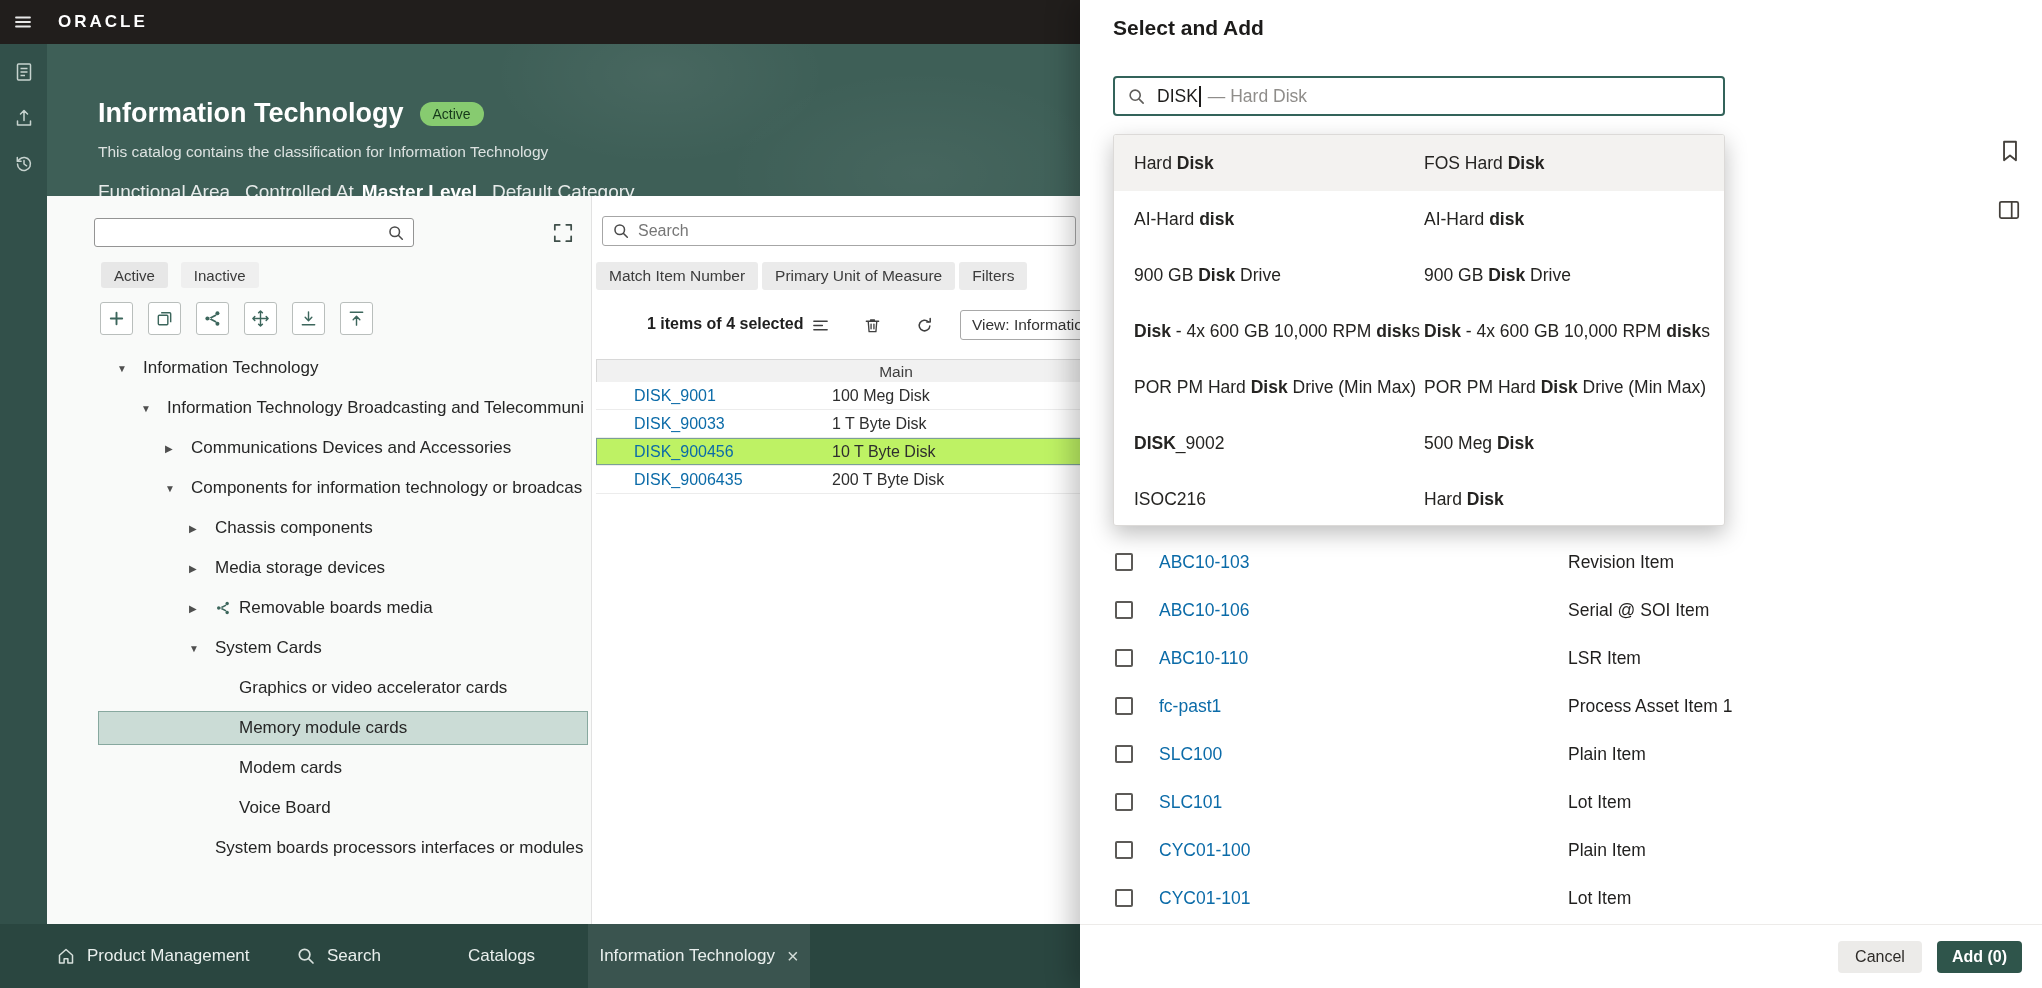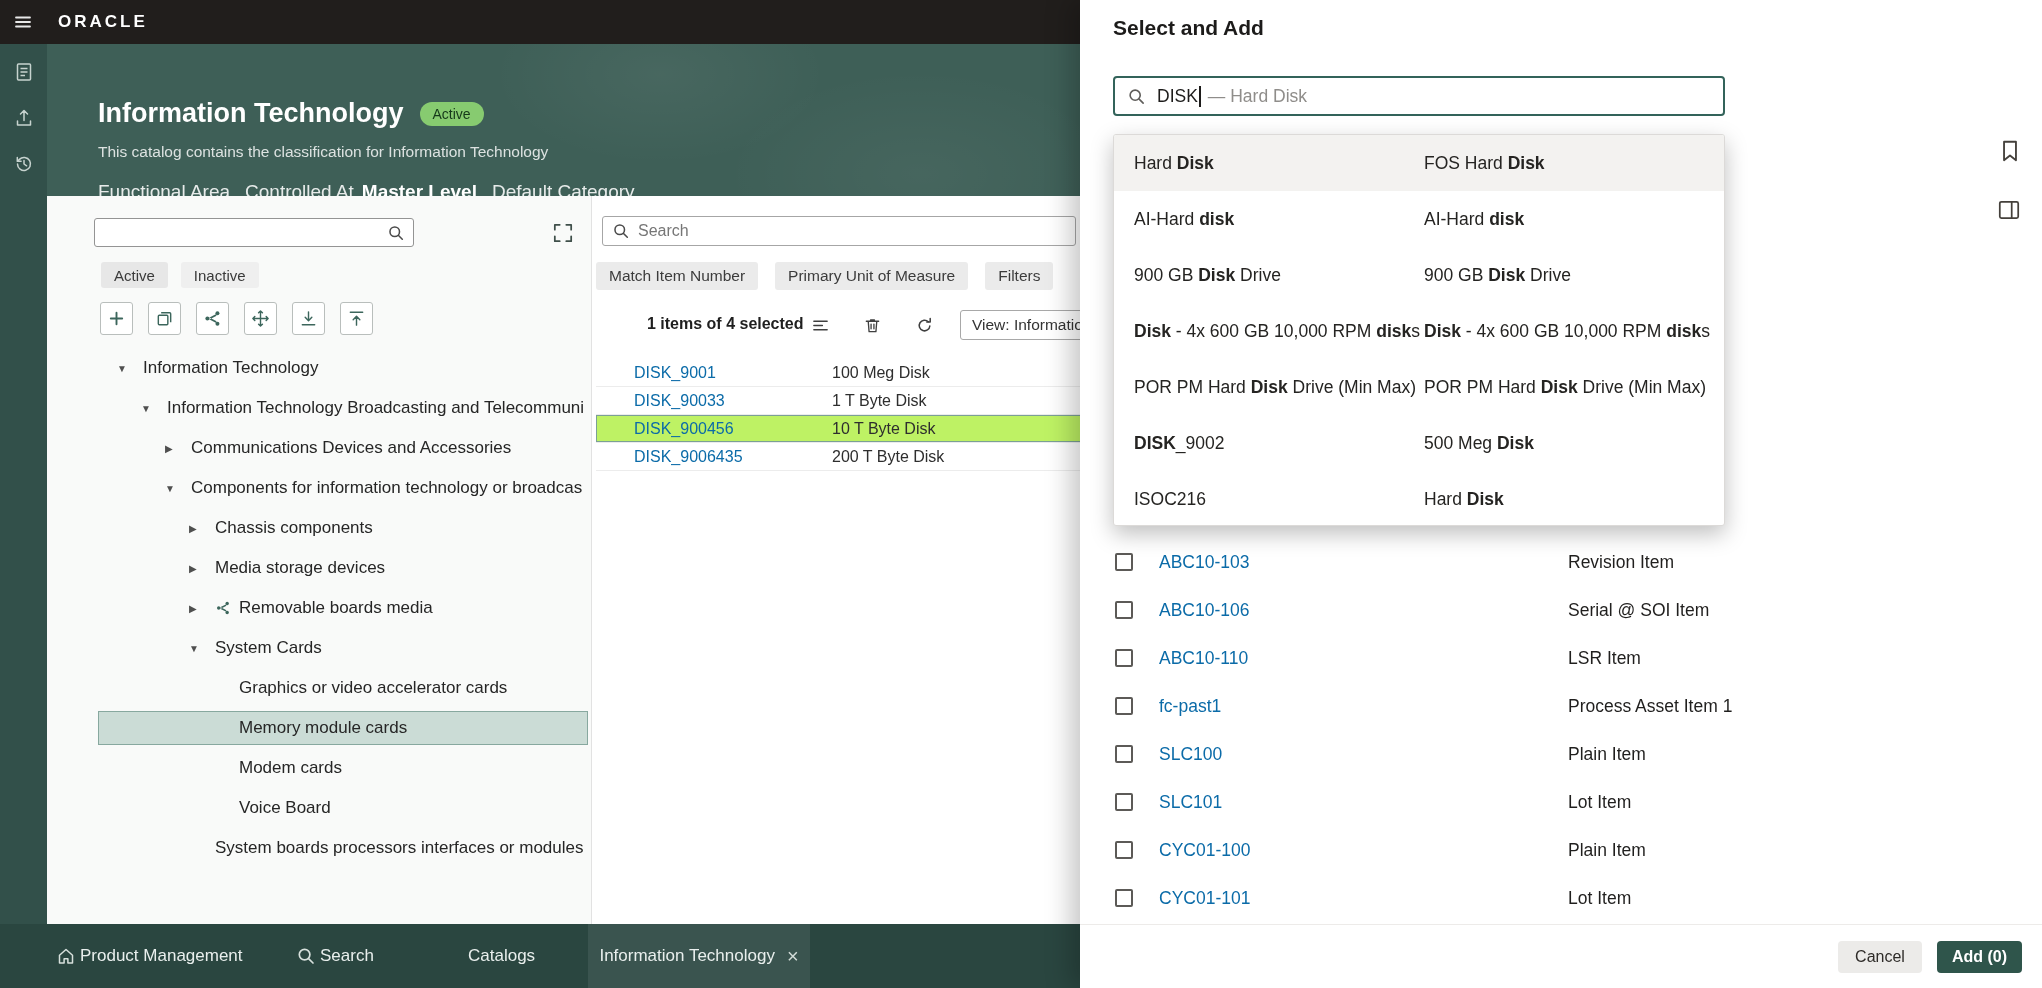--- a/index.html
+++ b/index.html
@@ -51,41 +51,41 @@
   .tree-arrow{display:inline-block;width:26px;font-size:10px;color:#4f4f4f;position:relative;z-index:1;flex:0 0 26px;}
   .tree-label{position:relative;z-index:1;}
   .tree-share{width:16px;height:16px;margin-right:8px;color:#3c665c;position:relative;z-index:1;flex:0 0 16px;}
   .tree-node.selected::before{content:"";position:absolute;left:51px;right:3px;top:3px;bottom:3px;background:#cbdcd6;border:1px solid #87a89f;}
 
   
   .items-panel{position:absolute;left:592px;top:196px;width:488px;height:728px;background:#ffffff;}
   .items-search{position:absolute;left:10px;top:20px;width:474px;height:30px;border:1px solid #a6a6a6;border-radius:3px;background:#fff;display:flex;align-items:center;padding:0 9px;gap:8px;}
   .items-search input{flex:1;border:none;outline:none;font-size:16px;min-width:0;}
   .items-search input::placeholder{color:#767676;}
-  .chips-row{position:absolute;left:4px;top:66px;display:flex;gap:17px;}
+  .chips-row{position:absolute;left:4px;top:66px;display:flex;gap:4px;}
   .chip{height:28px;padding:0 13px;background:#ebebeb;border-radius:3px;font-size:15.5px;color:#3c3c3c;white-space:nowrap;}
   .sel-row{position:absolute;left:0;top:114px;right:0;height:30px;}
   .sel-count{position:absolute;left:55px;top:5px;font-size:16px;color:#1f1f1f;font-weight:bold;}
   .selection-actions{position:absolute;left:215px;top:2px;display:flex;gap:26px;}
   .action-ic-btn{width:26px;height:26px;color:#3f3f3f;display:flex;align-items:center;justify-content:center;}
   .view-btn{position:absolute;left:368px;top:0;height:30px;border:1px solid #a8a8a8;border-radius:3px;background:#fff;padding:0 11px;font-size:15.5px;color:#333;white-space:nowrap;}
   .table{position:absolute;left:4px;top:163px;width:600px;font-size:16px;}
   .tgroup{height:23px;background:#f1f1f1;border:1px solid #d8d8d8;border-bottom:none;text-align:center;line-height:23px;font-size:15.5px;color:#3d3d3d;}
   .thead{display:grid;grid-template-columns:34px 198px 1fr;height:26px;background:#f1f1f1;border:1px solid #d8d8d8;}
   .th{border-right:1px solid #d8d8d8;display:flex;align-items:center;padding-left:4px;font-size:15.5px;color:#3d3d3d;white-space:nowrap;}
   .th:last-child{border-right:none;}
   .trow{display:grid;grid-template-columns:34px 198px 1fr;height:28px;border-bottom:1px solid #ececec;align-items:center;}
   .trow .tcell{padding-left:4px;white-space:nowrap;overflow:hidden;}
   .trow.sel{background:#bef264;box-shadow:inset 0 0 0 1px #7ba096;}
   .link{color:#0b6ba8;}
   .trow .c2{color:#2e2e2e;}
 
   
   .bottom-bar{position:absolute;left:0;top:924px;width:1080px;height:64px;background:#2a4640;color:#e9efed;}
-  .bb-item{position:absolute;top:0;height:64px;display:flex;align-items:center;gap:4px;font-size:17px;text-align:center;}
+  .bb-item{position:absolute;top:0;height:64px;display:flex;align-items:center;gap:11px;font-size:17px;text-align:center;}
   .bb-pm{left:56px;}
   .bb-search{left:296px;}
   .bb-catalogs{left:468px;}
   .bb-ic{width:20px;height:20px;color:#d7e0dc;flex:0 0 20px;}
   .bb-tab{position:absolute;left:588px;top:0;height:64px;width:222px;background:rgba(255,255,255,0.08);display:flex;align-items:center;justify-content:center;gap:12px;font-size:17px;}
   .tab-close{color:#d3dcd8;font-size:20px;line-height:1;}
 
   
   .drawer{position:absolute;left:1080px;top:0;width:962px;height:988px;background:#fff;box-shadow:-10px 0 24px rgba(0,0,0,0.22);z-index:10;}
   .drawer-title{position:absolute;left:33px;top:16px;font-size:21px;font-weight:bold;color:#1c1b1a;}
@@ -340,20 +340,21 @@
               <svg viewBox="0 0 20 20" fill="none" stroke="currentColor" stroke-width="1.6" stroke-linecap="round" stroke-linejoin="round">
                 <path d="M15.6 10.5a5.6 5.6 0 1 1-1.6-4.4"></path>
                 <path d="M16 2.6v3.6h-3.6"></path>
               </svg>
             </span>
           </button>
         </div>
       <button class="view-btn">View: Informatio</button>
     </div>
     <div class="table">
+      <div class="tgroup">Main</div>
       <div>
           <div class="trow">
             <span class="tcell c0"></span>
             <span class="tcell c1 link">DISK_9001</span>
             <span class="tcell c2">100 Meg Disk</span>
           </div>
           <div class="trow">
             <span class="tcell c0"></span>
             <span class="tcell c1 link">DISK_90033</span>
             <span class="tcell c2">1 T Byte Disk</span>

